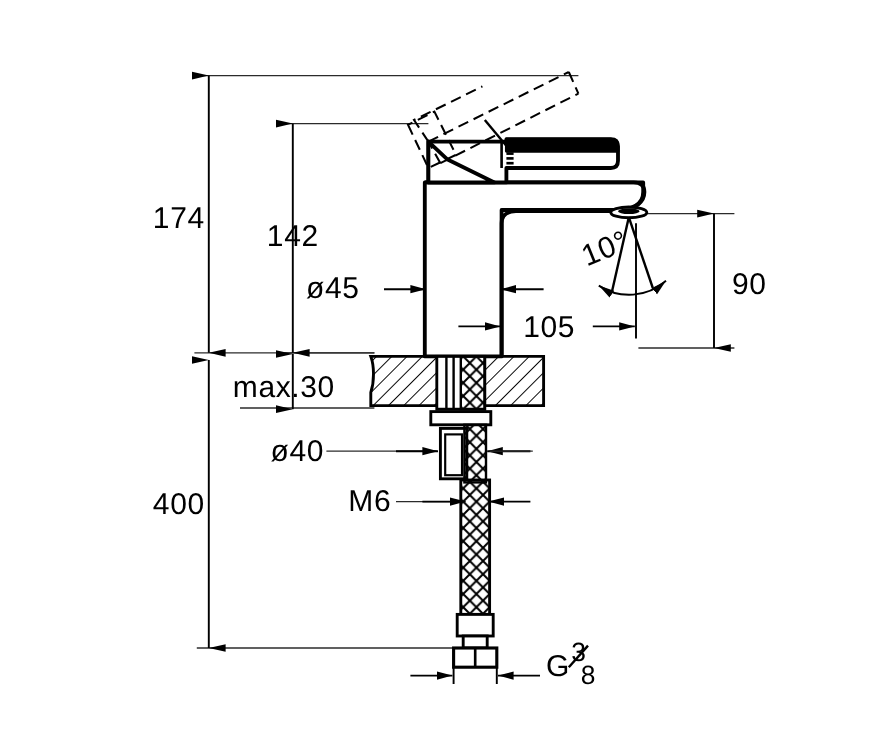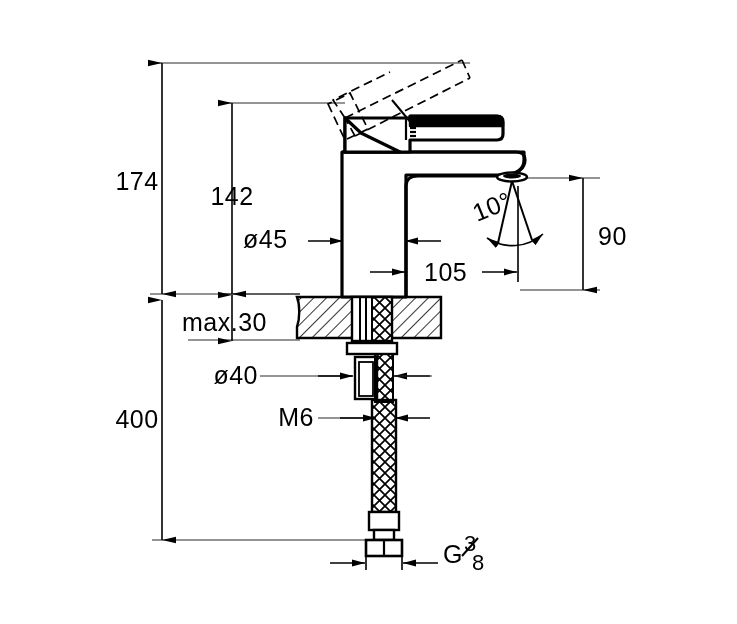--- a/index.html
+++ b/index.html
@@ -11,21 +11,21 @@
   body {
     width: 737px;
     height: 624px;
     font-family: "Liberation Sans", sans-serif;
     overflow: hidden;
     position: relative;
   }
   #drawing-root {
     position: absolute;
     top: 0;
-    left: 0;
+    left: 12px;
     width: 613px;
     height: 624px;
   }
   svg.tech-drawing {
     display: block;
     width: 737px;
     height: 624px;
     background: #ffffff;
   }
   .dim-text {

